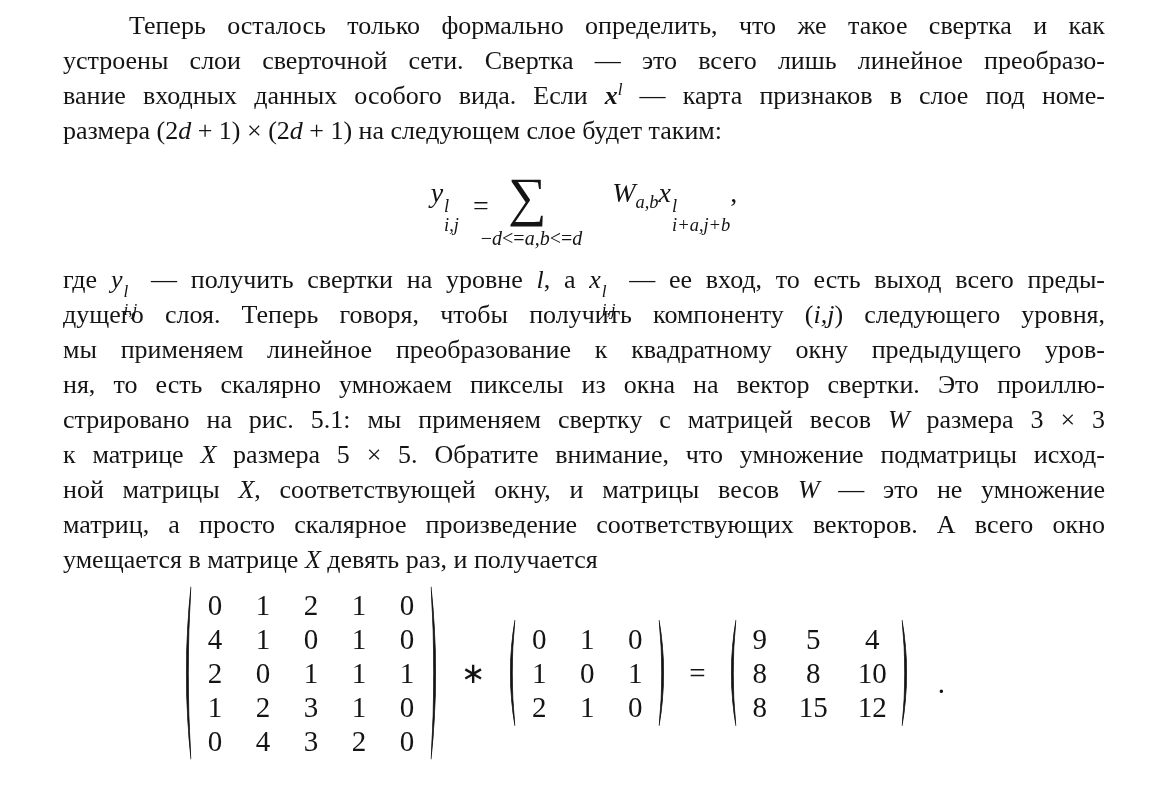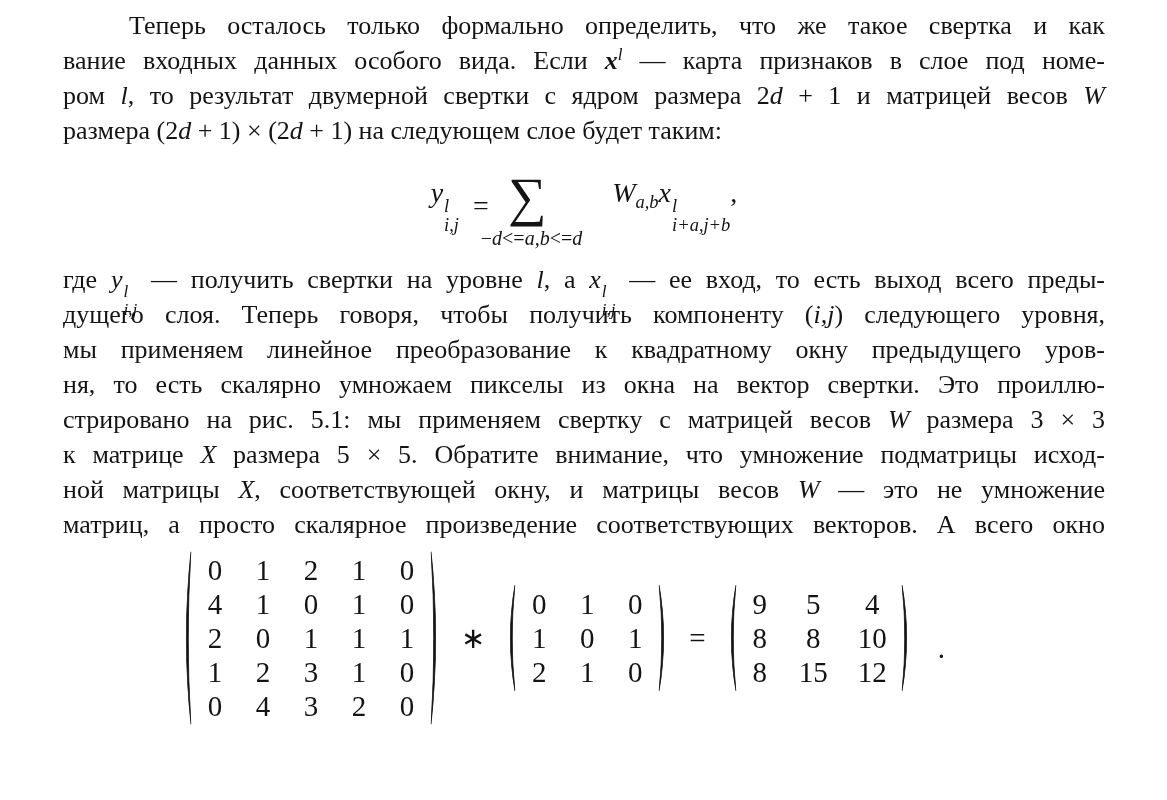--- a/index.html
+++ b/index.html
@@ -50,22 +50,22 @@
   .op{line-height:1;}
   .period{margin-left:6px;transform:translateY(10px);}
 </style>
 </head>
 <body>
 
 <div class="page">
 
   <div class="para">
       <div class="line indent"><span>Теперь осталось только формально определить, что же такое свертка и как</span></div>
+      <div class="line"><span>устроены слои сверточной сети. Свертка — это всего лишь линейное преобразо-</span></div>
       <div class="line"><span>вание входных данных особого вида. Если </span><span><span class="mvar mbold">x</span><span class="sup1 mvar">l</span></span><span> — карта признаков в слое под номе-</span></div>
-      <div class="line"><span>ром </span><span><span class="mvar">l</span></span><span>, то результат двумерной свертки с ядром размера 2</span><span><span class="mvar">d</span></span><span> + 1 и матрицей весов </span><span><span class="mvar">W</span></span></div>
       <div class="line last"><span>размера (2</span><span><span class="mvar">d</span></span><span> + 1) × (2</span><span><span class="mvar">d</span></span><span> + 1) на следующем слое будет таким:</span></div>
     </div>
 
   <div class="formula">
     <span><span><span class="mvar">y</span><span class="supsub">
             <span class="ss-sup">l</span>
             <span class="ss-sub">i,j</span>
           </span></span></span>
     <span class="f-eq">=</span>
     <span class="sum-block">
@@ -86,20 +86,21 @@
             <span class="ss-sup">l</span>
             <span class="ss-sub">i,j</span>
           </span></span><span> — ее вход, то есть выход всего преды-</span></div>
       <div class="line"><span>дущего слоя. Теперь говоря, чтобы получить компоненту (</span><span><span class="mvar">i,j</span></span><span>) следующего уровня,</span></div>
       <div class="line"><span>мы применяем линейное преобразование к квадратному окну предыдущего уров-</span></div>
       <div class="line"><span>ня, то есть скалярно умножаем пикселы из окна на вектор свертки. Это проиллю-</span></div>
       <div class="line"><span>стрировано на рис. 5.1: мы применяем свертку с матрицей весов </span><span><span class="mvar">W</span></span><span> размера 3 × 3</span></div>
       <div class="line"><span>к матрице </span><span><span class="mvar">X</span></span><span> размера 5 × 5. Обратите внимание, что умножение подматрицы исход-</span></div>
       <div class="line"><span>ной матрицы </span><span><span class="mvar">X</span></span><span>, соответствующей окну, и матрицы весов </span><span><span class="mvar">W</span></span><span> — это не умножение</span></div>
       <div class="line"><span>матриц, а просто скалярное произведение соответствующих векторов. А всего окно</span></div>
+      <div class="line last"><span>умещается в матрице </span><span><span class="mvar">X</span></span><span> девять раз, и получается</span></div>
     </div>
 
   <div class="matrix-row">
     <span class="matrix">
       <svg class="paren" viewBox="0 0 20 100" preserveAspectRatio="none">
           <path d="M17 1 Q 4 50 17 99 Q 9.5 50 17 1 Z" fill="currentColor" stroke="currentColor" stroke-width="1"></path>
         </svg>
       <span class="mgrid" style="grid-template-columns: repeat(5, auto);">
           <span class="mcell">0</span>
           <span class="mcell">1</span>

